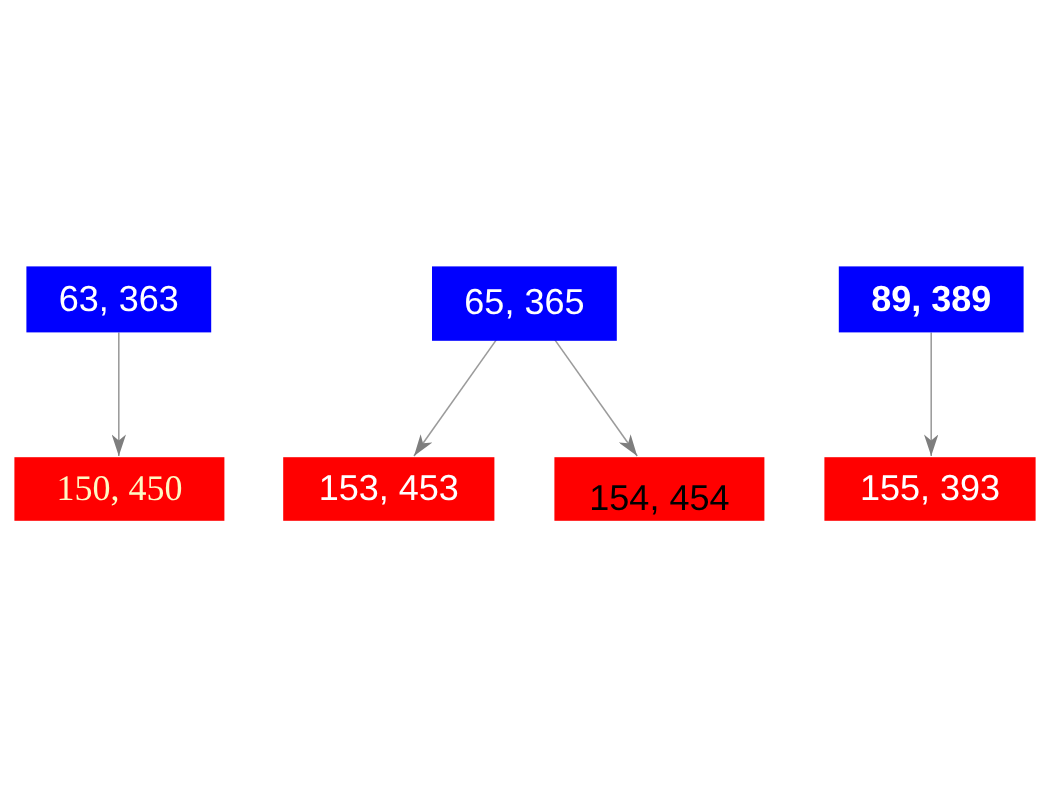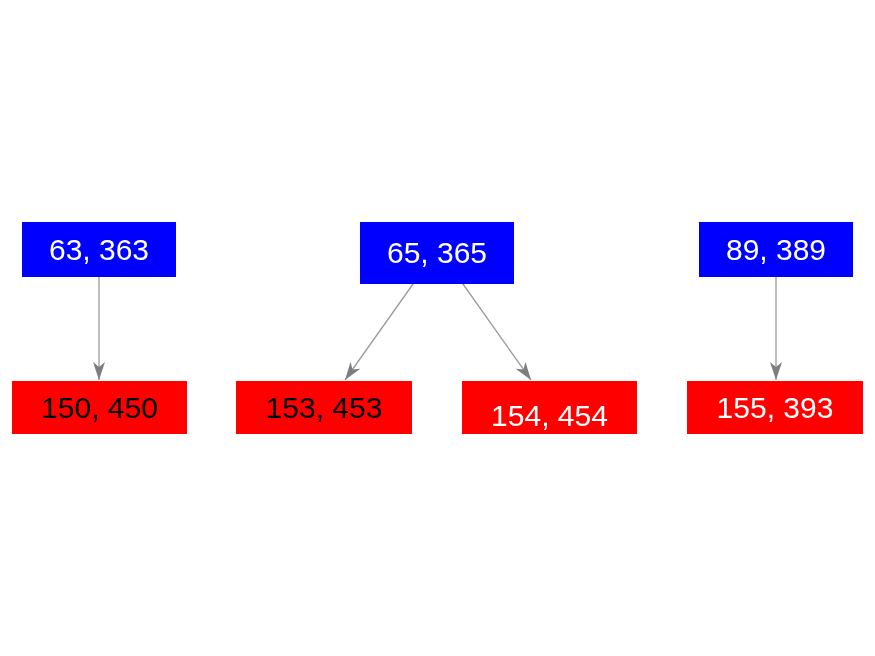--- a/index.html
+++ b/index.html
@@ -50,28 +50,28 @@
       <line x1="776" y1="277" x2="776" y2="380" stroke="#9b9b9b" stroke-width="1.3" marker-end="url(#arrowhead)"></line>
     </svg>
   <div id="node-layer">
       <div class="node" style="left: 22px; top: 222px; width: 154px; height: 55px; background: rgb(0, 0, 255);">
         <span style="color: rgb(255, 255, 255);">63, 363</span>
       </div>
       <div class="node" style="left: 360px; top: 222px; width: 154px; height: 62px; background: rgb(0, 0, 255);">
         <span style="color: rgb(255, 255, 255);">65, 365</span>
       </div>
       <div class="node" style="left: 699px; top: 222px; width: 154px; height: 55px; background: rgb(0, 0, 255);">
-        <span style="color: rgb(255, 255, 255);">89, 389</span>
+        <span style="color: rgb(255, 255, 255); font-weight: bold;">89, 389</span>
       </div>
       <div class="node" style="left: 12px; top: 381px; width: 175px; height: 53px; background: rgb(255, 0, 0);">
-        <span style="color: #000000;">150, 450</span>
+        <span style="color: #fef9c3; font-family: Liberation Serif, serif;">150, 450</span>
       </div>
       <div class="node" style="left: 236px; top: 381px; width: 176px; height: 53px; background: rgb(255, 0, 0);">
-        <span style="color: #000000;">153, 453</span>
+        <span style="color: #ffffff;">153, 453</span>
       </div>
       <div class="node" style="left: 462px; top: 381px; width: 175px; height: 53px; background: rgb(255, 0, 0);">
-        <span style="color: #ffffff; margin-top: 16px;">154, 454</span>
+        <span style="color: #000000; margin-top: 16px;">154, 454</span>
       </div>
       <div class="node" style="left: 687px; top: 381px; width: 176px; height: 53px; background: rgb(255, 0, 0);">
         <span style="color: rgb(255, 255, 255);">155, 393</span>
       </div>
     </div>
 </div>
 
 </body></html>

